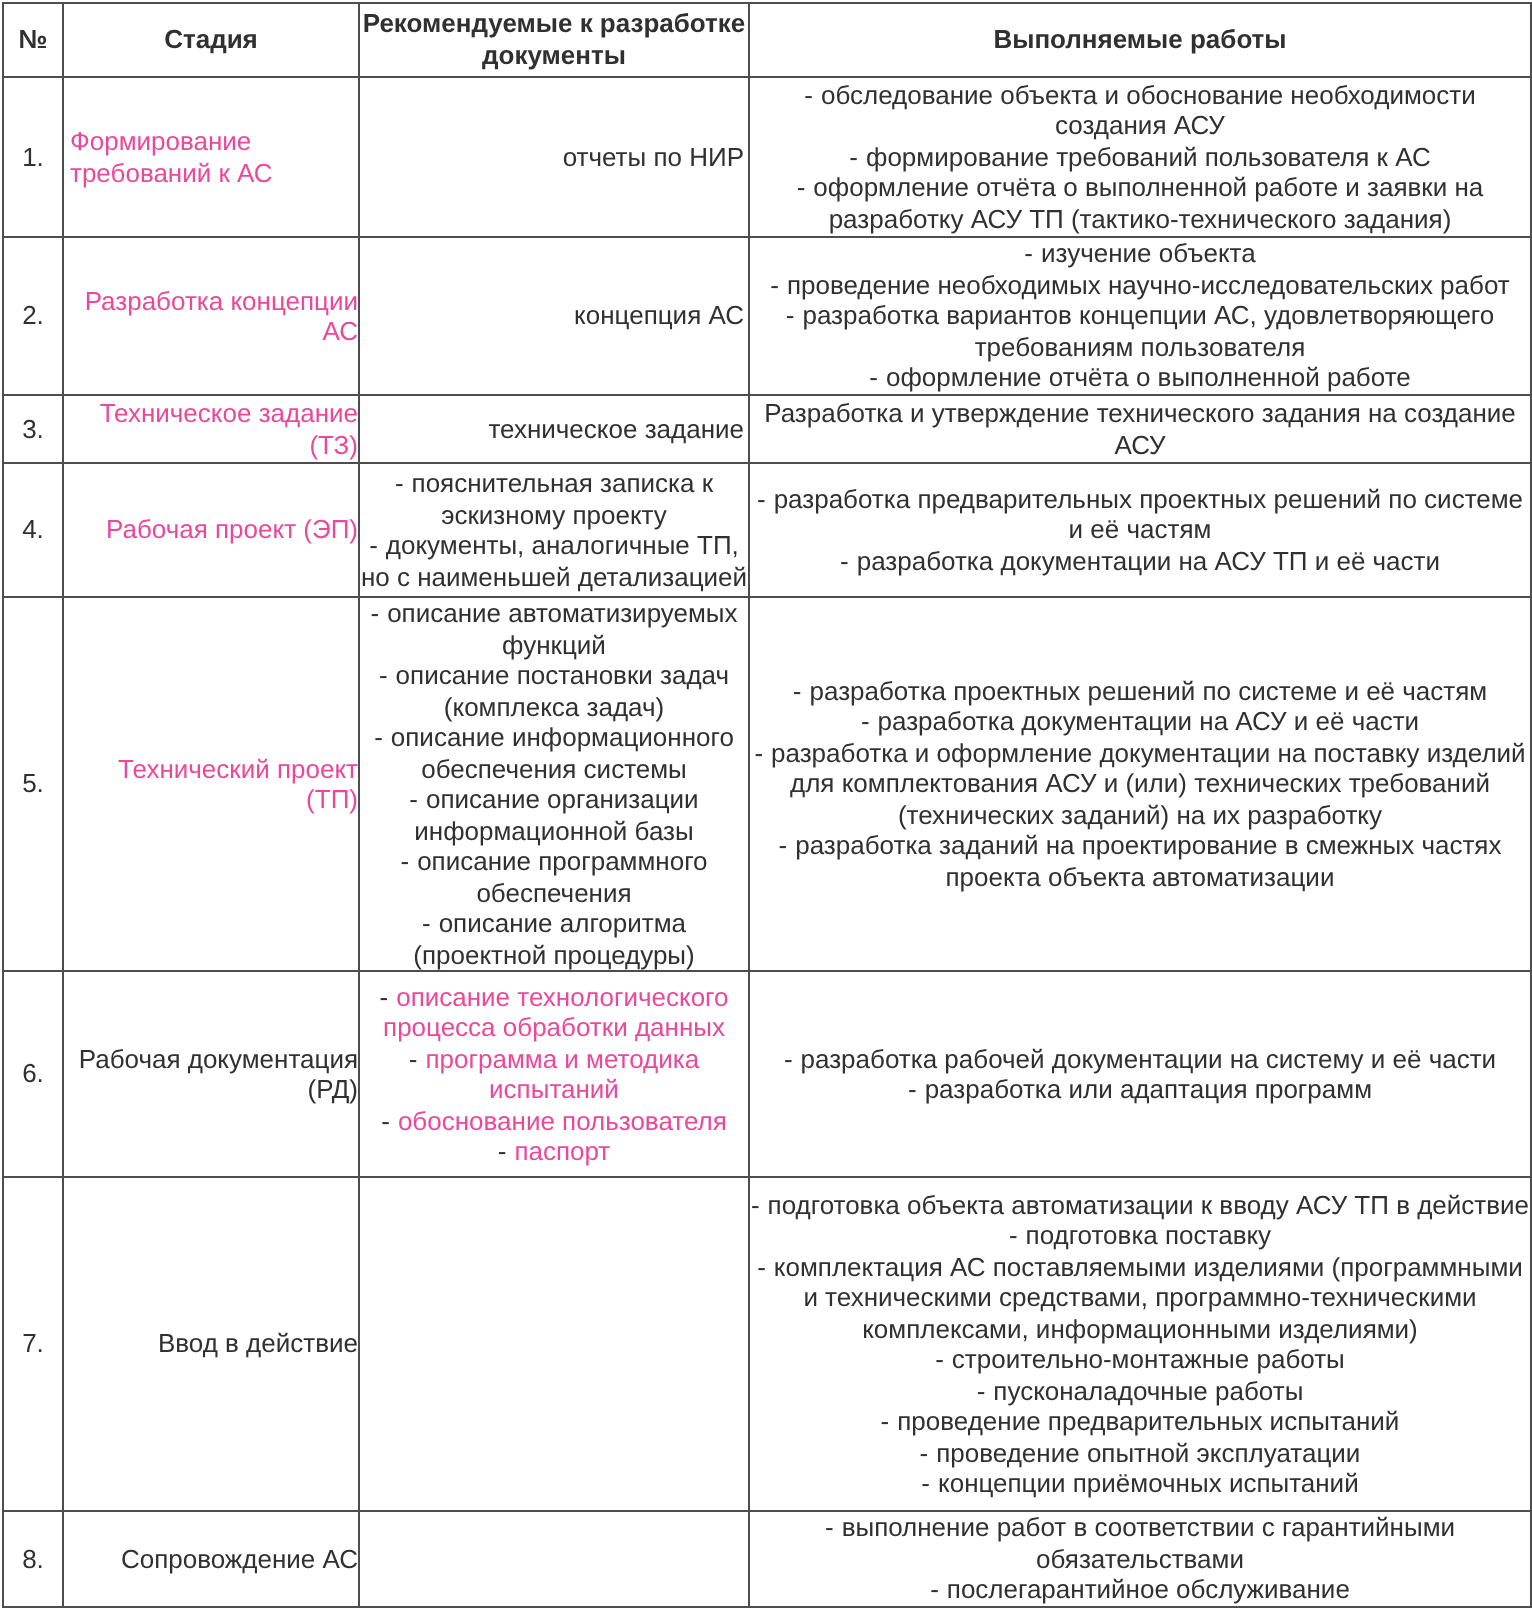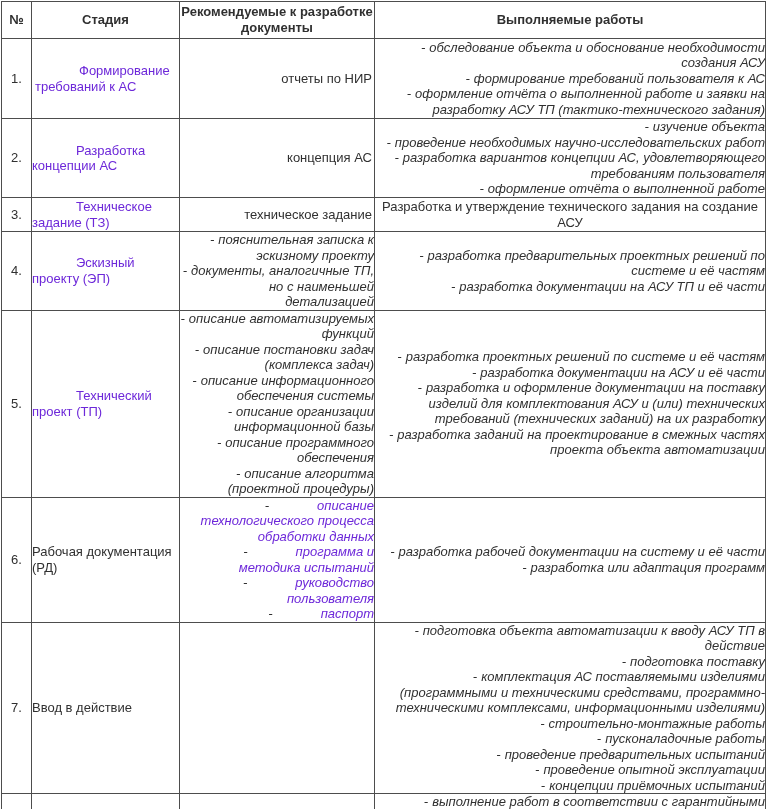--- a/index.html
+++ b/index.html
@@ -28,28 +28,28 @@
     padding: 0;
     overflow: hidden;
   }
   th {
     font-weight: bold;
     text-align: center;
     padding: 2px;
     line-height: 16px;
   }
   td.num { text-align: center; }
-  td.stage { text-align: left; padding: 1px 2px; }
+  td.stage { text-align: right; padding: 1px 2px; }
   td.stage.left { text-align: left; padding-left: 3px; }
   td.docs.center { text-align: right; padding: 1px 2px; }
   td.list-cell { padding: 1px 2px; vertical-align: middle; }
   td.works.plain { text-align: center; padding: 1px 2px; }
-  .li { text-align: right; font-style: italic; }
+  .li { text-align: center; }
   .dash { margin-right: 4px; color: #303030; }
-  .link, .links .li-text { color: #6d28d9; margin-left: 44px; }
+  .link, .links .li-text { color: #ec4899; }
 </style>
 </head>
 <body>
 
 <div class="page">
   <table class="stages">
     <colgroup>
       <col style="width:30px">
       <col style="width:148px">
       <col style="width:195px">
@@ -88,21 +88,21 @@
 
     <tr style="height:32px">
       <td class="num">3.</td>
       <td class="stage"><span class="link">Техническое задание (ТЗ)</span></td>
       <td class="docs center">техническое задание</td>
       <td class="works plain">Разработка и утверждение технического задания на создание АСУ</td>
     </tr>
 
     <tr style="height:67px">
       <td class="num">4.</td>
-      <td class="stage"><span class="link">Эскизный проекту (ЭП)</span></td>
+      <td class="stage"><span class="link">Рабочая проект (ЭП)</span></td>
       <td class="docs list-cell">
             <div class="li"><span class="dash">-</span><span class="li-text">пояснительная записка к эскизному проекту</span></div>
             <div class="li"><span class="dash">-</span><span class="li-text">документы, аналогичные ТП, но с наименьшей детализацией</span></div>
           </td>
       <td class="works list-cell">
             <div class="li"><span class="dash">-</span><span class="li-text">разработка предварительных проектных решений по системе и её частям</span></div>
             <div class="li"><span class="dash">-</span><span class="li-text">разработка документации на АСУ ТП и её части</span></div>
           </td>
     </tr>
 
@@ -124,21 +124,21 @@
             <div class="li"><span class="dash">-</span><span class="li-text">разработка заданий на проектирование в смежных частях проекта объекта автоматизации</span></div>
           </td>
     </tr>
 
     <tr style="height:103px">
       <td class="num">6.</td>
       <td class="stage">Рабочая документация (РД)</td>
       <td class="docs list-cell links">
             <div class="li"><span class="dash">-</span><span class="li-text">описание технологического процесса обработки данных</span></div>
             <div class="li"><span class="dash">-</span><span class="li-text">программа и методика испытаний</span></div>
-            <div class="li"><span class="dash">-</span><span class="li-text">руководство пользователя</span></div>
+            <div class="li"><span class="dash">-</span><span class="li-text">обоснование пользователя</span></div>
             <div class="li"><span class="dash">-</span><span class="li-text">паспорт</span></div>
           </td>
       <td class="works list-cell">
             <div class="li"><span class="dash">-</span><span class="li-text">разработка рабочей документации на систему и её части</span></div>
             <div class="li"><span class="dash">-</span><span class="li-text">разработка или адаптация программ</span></div>
           </td>
     </tr>
 
     <tr style="height:167px">
       <td class="num">7.</td>

